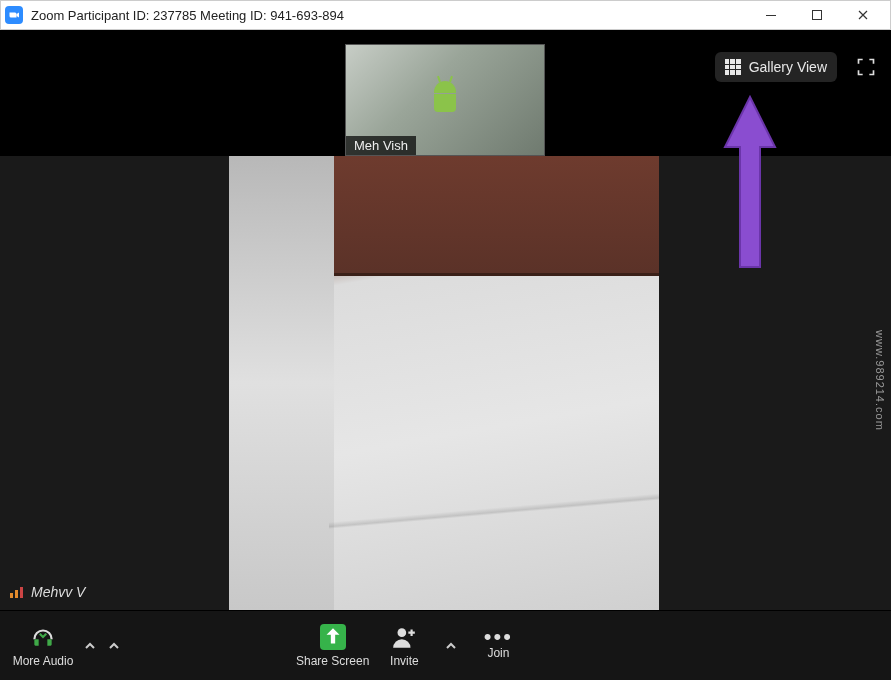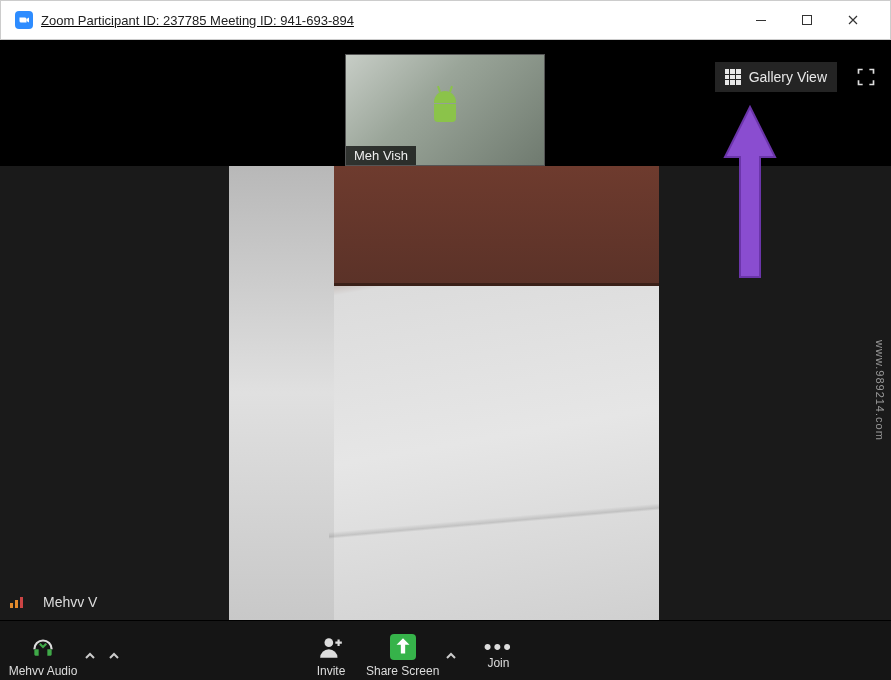--- a/index.html
+++ b/index.html
@@ -1,19 +1,19 @@
 <!DOCTYPE html>
 <html><head>
 <meta charset="utf-8">
 <style>
   * { box-sizing: border-box; margin: 0; padding: 0; }
   html, body { width: 891px; height: 680px; font-family: "Segoe UI", Arial, sans-serif; overflow: hidden; background: #f0f0f0; }
 
   
-  .titlebar { height: 40px; background: #fff; border: 1px solid #ccc; display: flex; align-items: center; padding: 0 14px; text-decoration: underline; }
+  .titlebar { height: 30px; background: #fff; border: 1px solid #ccc; display: flex; align-items: center; padding: 0 4px; }
   .titlebar .app-icon { width: 18px; height: 18px; border-radius: 4px; background: #2D8CFF; display: flex; align-items: center; justify-content: center; margin-right: 8px; }
   .titlebar .app-icon svg { width: 12px; height: 12px; }
   .titlebar .title-text { font-size: 13px; color: #222; flex: 1; }
   .win-controls { display: flex; }
   .win-btn { width: 46px; height: 28px; display: flex; align-items: center; justify-content: center; font-size: 14px; color: #333; cursor: default; }
 
   
   .zoom { position: relative; width: 100%; height: calc(680px - 30px); background: #000; }
 
   
@@ -22,21 +22,21 @@
   .thumb .room { width: 100%; height: 100%; background: linear-gradient(135deg, #c7cdc6 0%, #9aa599 40%, #6f7a6f 100%); display: flex; align-items: center; justify-content: center; }
   .android { position: relative; width: 30px; height: 38px; }
   .android .head { width: 22px; height: 12px; background: #8bc34a; border-radius: 11px 11px 0 0; margin: 0 auto; position: relative; }
   .android .head::before, .android .head::after { content: ""; position: absolute; width: 2px; height: 6px; background: #8bc34a; top: -5px; }
   .android .head::before { left: 4px; transform: rotate(-20deg); }
   .android .head::after { right: 4px; transform: rotate(20deg); }
   .android .body { width: 22px; height: 18px; background: #8bc34a; border-radius: 0 0 4px 4px; margin: 1px auto 0; }
   .thumb .name-tag { position: absolute; left: 0; bottom: 0; background: rgba(0,0,0,.7); color: #eee; font-size: 13px; padding: 2px 8px; }
 
   
-  .gallery-btn { position: absolute; top: 22px; right: 54px; height: 30px; background: rgba(40,40,40,.9); color: #e8e8e8; display: flex; align-items: center; gap: 8px; padding: 0 10px; font-size: 14px; cursor: pointer; border-radius: 0; }
+  .gallery-btn { position: absolute; top: 22px; right: 54px; height: 30px; background: rgba(40,40,40,.9); color: #e8e8e8; display: flex; align-items: center; gap: 8px; padding: 0 10px; font-size: 14px; cursor: pointer; border-radius: 6px; }
   .gallery-btn .grid { width: 16px; height: 16px; display: grid; grid-template-columns: repeat(3,1fr); grid-template-rows: repeat(3,1fr); gap: 1px; }
   .gallery-btn .grid span { background: #e8e8e8; }
 
   
   .fullscreen-btn { position: absolute; top: 24px; right: 12px; width: 26px; height: 26px; cursor: pointer; display: flex; align-items: center; justify-content: center; }
   .fullscreen-btn svg { width: 20px; height: 20px; }
 
   
   .main-area { position: absolute; top: 126px; left: 0; right: 0; bottom: 70px; background: #1a1a1a; }
   .video { position: absolute; left: 229px; top: 0; width: 430px; height: 100%; background: linear-gradient(170deg, #6b4a3a 0%, #7a4f3d 18%, #dcdcdc 28%, #e6e6e6 60%, #d0d0d0 100%); }
@@ -47,21 +47,21 @@
   
   .info-icon { position: absolute; top: 142px; left: 14px; width: 20px; height: 20px; border: 2px solid #bbb; border-radius: 50%; color: #bbb; font-size: 12px; text-align: center; line-height: 17px; cursor: pointer; }
   .lock-icon { position: absolute; top: 142px; left: 46px; width: 18px; height: 18px; cursor: default; }
   .lock-icon svg { width: 16px; height: 16px; fill: #7cc84a; }
 
   
   .banner { position: absolute; top: 142px; left: 50%; transform: translateX(-50%); background: rgba(60,60,60,.85); color: #e5e5e5; font-size: 14px; padding: 5px 16px; border-radius: 2px; display: flex; align-items: center; gap: 8px; }
   .banner .dots { letter-spacing: 2px; color: #aaa; }
 
   
-  .speaker-tag { position: absolute; left: 10px; bottom: 80px; color: #ddd; font-size: 14px; display: flex; align-items: center; gap: 20px; }
+  .speaker-tag { position: absolute; left: 10px; bottom: 80px; color: #ddd; font-size: 14px; display: flex; align-items: center; gap: 8px; font-style: italic; }
   .speaker-tag .sig { display: inline-flex; align-items: flex-end; gap: 2px; }
   .speaker-tag .sig span { display: inline-block; width: 3px; background: #e38b2c; }
   .speaker-tag .sig span:nth-child(1){height:5px;}
   .speaker-tag .sig span:nth-child(2){height:8px;}
   .speaker-tag .sig span:nth-child(3){height:11px; background:#c44;}
 
   
   .toolbar { position: absolute; bottom: 0; left: 0; right: 0; height: 70px; background: #151515; border-top: 1px solid #000; display: flex; align-items: center; padding: 0 8px; }
   .group { display: flex; align-items: center; }
   .tbtn { display: flex; flex-direction: column; align-items: center; justify-content: center; color: #ddd; font-size: 12px; min-width: 70px; height: 60px; cursor: pointer; gap: 4px; }
@@ -175,53 +175,53 @@
   </div>
 
   <div class="toolbar">
     <div class="group">
       <div class="tbtn">
         <svg viewBox="0 0 24 24">
             <path fill="none" stroke="#ddd" stroke-width="2" d="M4 14a8 8 0 0 1 16 0"></path>
             <path fill="#3fa948" d="M4 14h4v6H5a1 1 0 0 1-1-1v-5zM16 14h4v5a1 1 0 0 1-1 1h-3v-6z"></path>
             <path d="M9 9l3 3 3-3" stroke="#3fa948" stroke-width="2" fill="none"></path>
           </svg>
-        <span>Mehvv Audio</span>
+        <span>More Audio</span>
       </div>
       <div class="caret">
         <svg viewBox="0 0 12 12">
             <path d="M2 8 L6 4 L10 8" stroke="#ccc" stroke-width="2" fill="none"></path>
           </svg>
       </div>
       <div class="caret">
         <svg viewBox="0 0 12 12">
             <path d="M2 8 L6 4 L10 8" stroke="#ccc" stroke-width="2" fill="none"></path>
           </svg>
       </div>
     </div>
 
     <div class="gap1"></div>
 
     <div class="group">
-      <div class="tbtn">
-        <svg viewBox="0 0 24 24" fill="#ddd">
-            <circle cx="10" cy="8" r="4"></circle>
-            <path d="M2 22a8 8 0 0 1 16 0H2z"></path>
-            <path d="M18 5h2v2h2v2h-2v2h-2V9h-2V7h2z"></path>
-          </svg>
-        <span>Invite</span>
-      </div>
       <div class="tbtn">
         <div class="share-icon-box">
           <svg width="16" height="16" viewBox="0 0 24 24" fill="#fff">
               <path d="M12 4l6 6h-4v8h-4v-8H6l6-6z"></path>
             </svg>
         </div>
         <span>Share Screen</span>
       </div>
+      <div class="tbtn">
+        <svg viewBox="0 0 24 24" fill="#ddd">
+            <circle cx="10" cy="8" r="4"></circle>
+            <path d="M2 22a8 8 0 0 1 16 0H2z"></path>
+            <path d="M18 5h2v2h2v2h-2v2h-2V9h-2V7h2z"></path>
+          </svg>
+        <span>Invite</span>
+      </div>
       <div class="caret">
         <svg viewBox="0 0 12 12">
             <path d="M2 8 L6 4 L10 8" stroke="#ccc" stroke-width="2" fill="none"></path>
           </svg>
       </div>
       <div class="tbtn">
         <span class="more-dots">•••</span>
         <span>Join</span>
       </div>
     </div>

